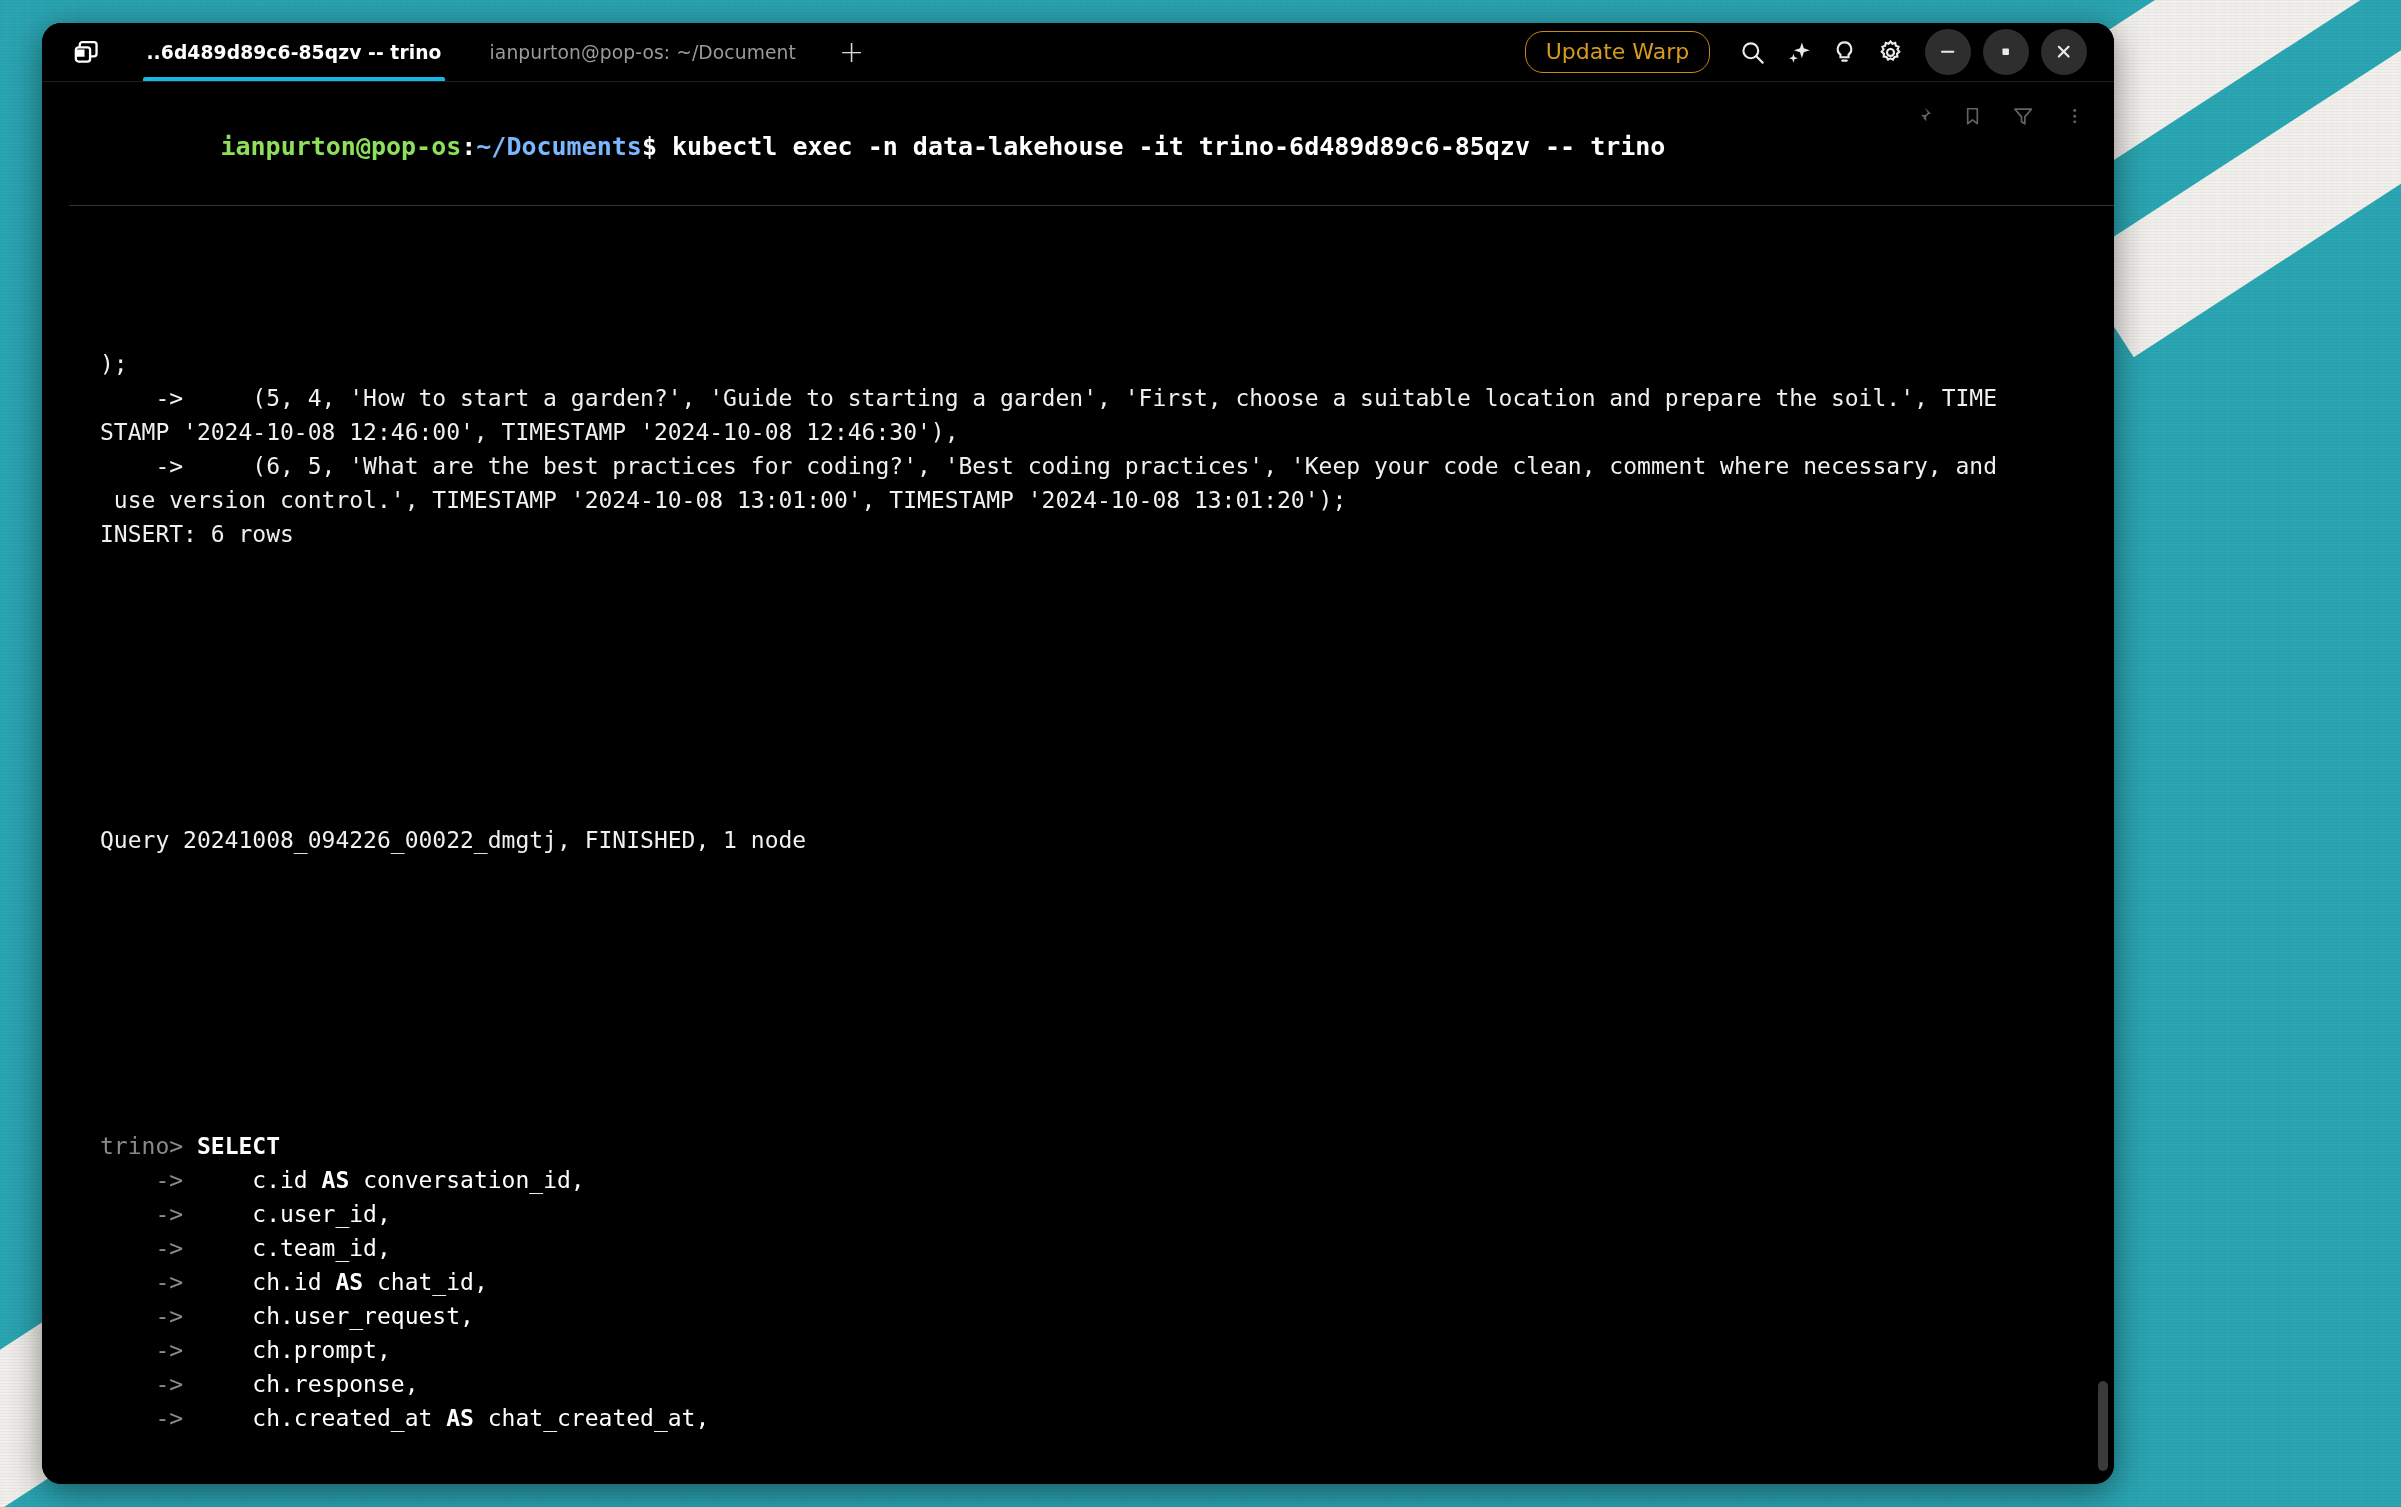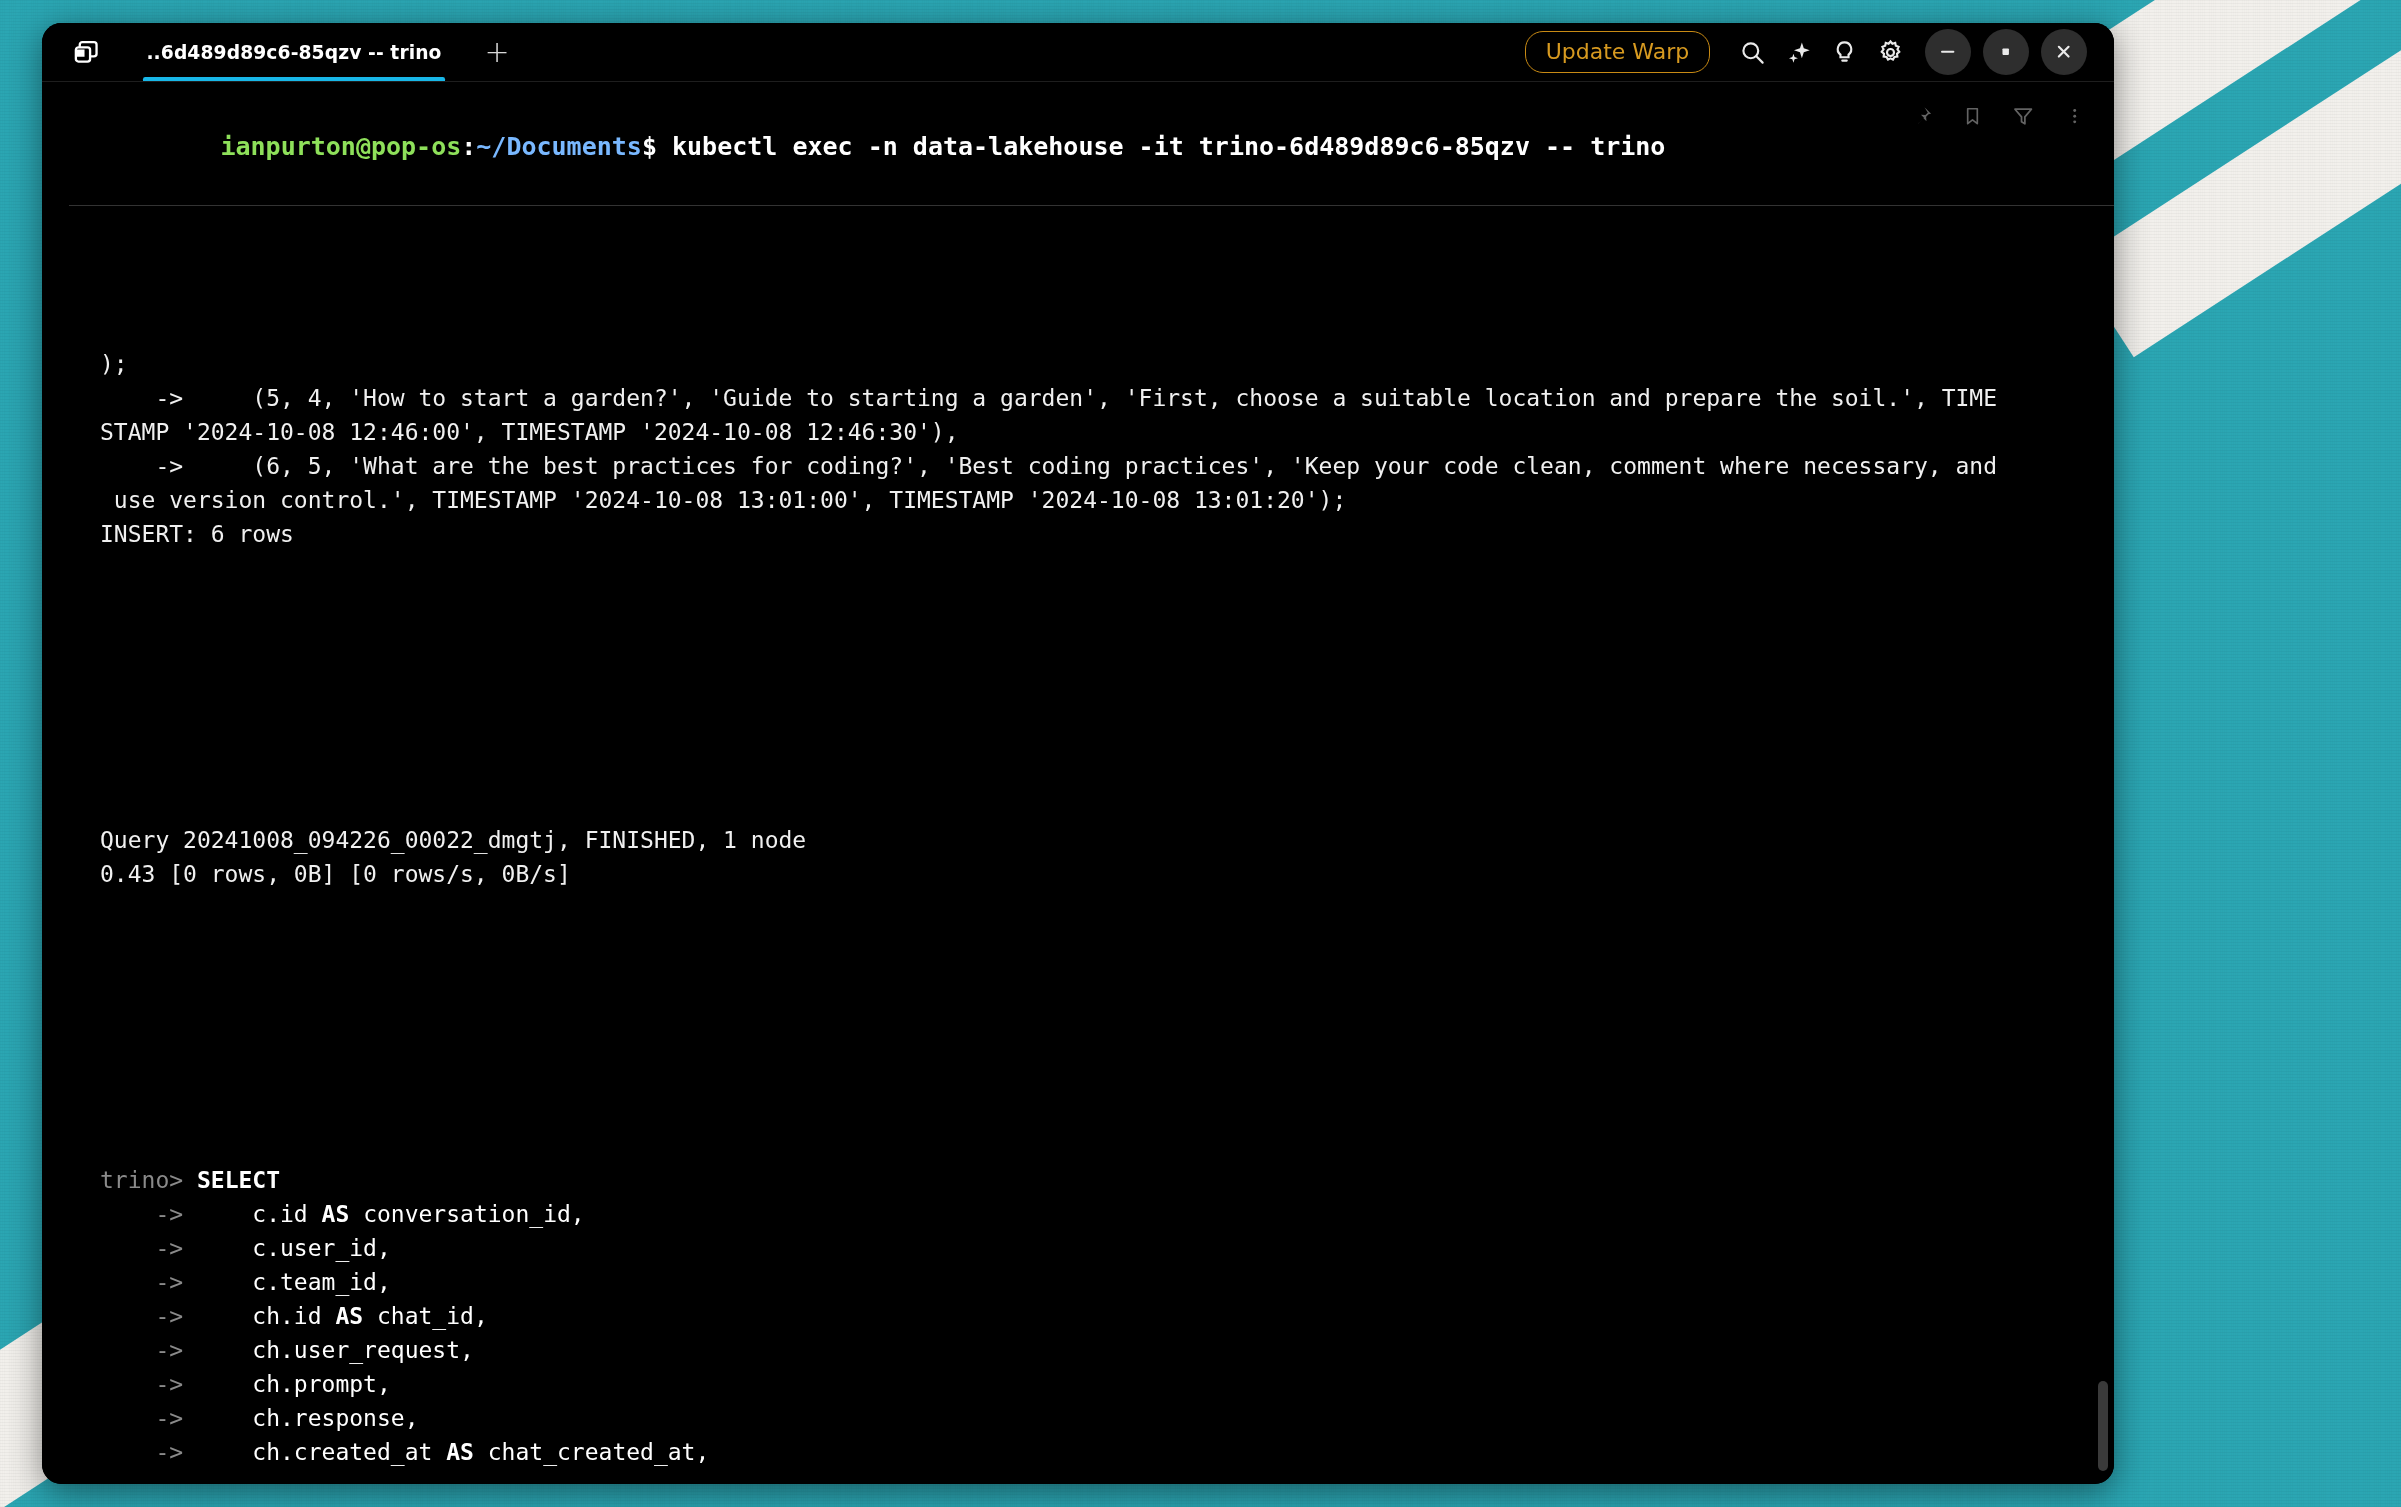--- a/index.html
+++ b/index.html
@@ -277,20 +277,23 @@
         <rect x="6" y="4" width="13" height="11" rx="2"></rect>
         <rect x="3" y="8" width="11" height="11" rx="2" fill="#000"></rect>
         <path d="M3.2 12.5 h6.5" stroke-width="5.5" stroke-linecap="butt"></path>
       </svg>
     </div>
 
     <div class="tab active">
       <span>..6d489d89c6-85qzv -- trino</span>
     </div>
 
+    <div class="tab inactive">
+      <span>ianpurton@pop-os: ~/Document</span>
+    </div>
 
     <div id="newtab">+</div>
 
     <div id="tab-right">
 
       <div id="update-btn">Update Warp</div>
 
       <div class="ticon">
         <svg width="27" height="27" viewBox="0 0 24 24" fill="none" stroke="currentColor" stroke-width="1.9" stroke-linecap="round">
           <circle cx="10.5" cy="10.5" r="6.6"></circle>
@@ -374,21 +377,21 @@
     </div>
 
     <div id="output">
 
       
       <div id="insert-tail"><div class="oline">);</div><div class="oline">    -&gt;     (5, 4, 'How to start a garden?', 'Guide to starting a garden', 'First, choose a suitable location and prepare the soil.', TIME</div><div class="oline">STAMP '2024-10-08 12:46:00', TIMESTAMP '2024-10-08 12:46:30'),</div><div class="oline">    -&gt;     (6, 5, 'What are the best practices for coding?', 'Best coding practices', 'Keep your code clean, comment where necessary, and</div><div class="oline"> use version control.', TIMESTAMP '2024-10-08 13:01:00', TIMESTAMP '2024-10-08 13:01:20');</div><div class="oline">INSERT: 6 rows</div></div>
 
       <div class="oline"> </div>
 
       
-      <div id="query-status"><div class="oline">Query 20241008_094226_00022_dmgtj, FINISHED, 1 node</div><div class="oline">0.43 [0 rows, 0B] [0 rows/s, 0B/s]</div></div>
+      <div id="query-status"><div class="oline">Query 20241008_094226_00022_dmgtj, FINISHED, 1 node</div></div>
 
       <div class="oline"> </div>
 
       
       <div id="sql-block"><div class="oline"><span class="c-grey">trino&gt; </span><span class="c-white b">SELECT</span></div><div class="oline"><span class="c-grey">    -&gt; </span><span>    </span><span class="c-white">c.id </span><span class="c-white b">AS</span><span class="c-white"> conversation_id,</span></div><div class="oline"><span class="c-grey">    -&gt; </span><span>    </span><span class="c-white">c.user_id,</span></div><div class="oline"><span class="c-grey">    -&gt; </span><span>    </span><span class="c-white">c.team_id,</span></div><div class="oline"><span class="c-grey">    -&gt; </span><span>    </span><span class="c-white">ch.id </span><span class="c-white b">AS</span><span class="c-white"> chat_id,</span></div><div class="oline"><span class="c-grey">    -&gt; </span><span>    </span><span class="c-white">ch.user_request,</span></div><div class="oline"><span class="c-grey">    -&gt; </span><span>    </span><span class="c-white">ch.prompt,</span></div><div class="oline"><span class="c-grey">    -&gt; </span><span>    </span><span class="c-white">ch.response,</span></div><div class="oline"><span class="c-grey">    -&gt; </span><span>    </span><span class="c-white">ch.created_at </span><span class="c-white b">AS</span><span class="c-white"> chat_created_at,</span></div></div>
 
       
       
 
       

